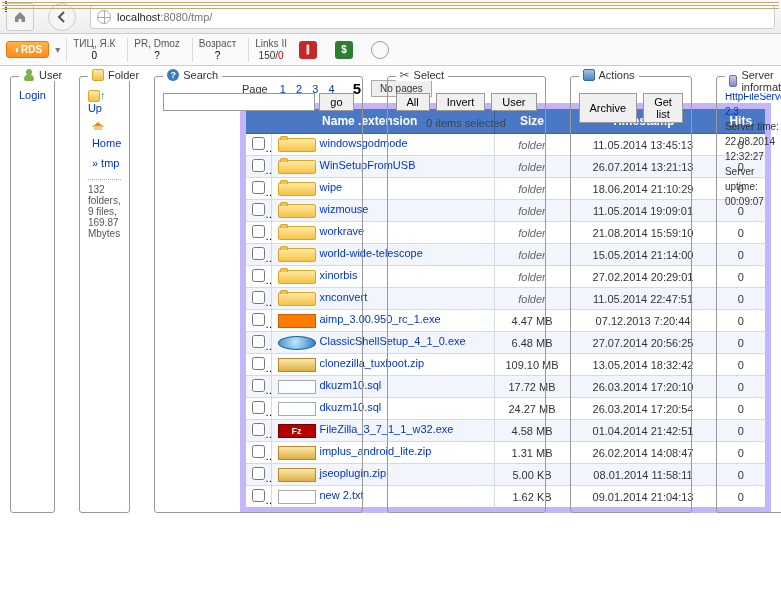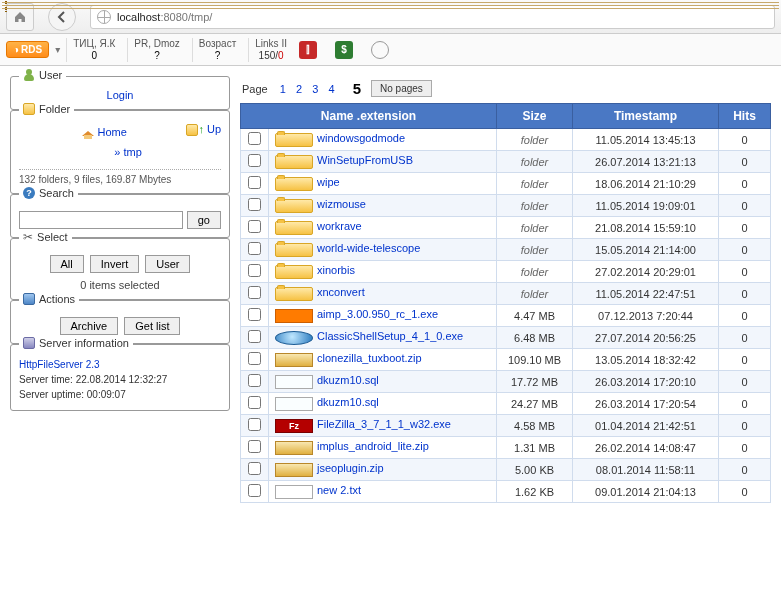--- a/index.html
+++ b/index.html
@@ -21,48 +21,48 @@
 .rds-cell { border-left:1px solid #ddd; padding:0 6px; text-align:center; line-height:1.2; }
 .rds-cell .top { color:#555; }
 .rds-cell .bot { color:#000; }
 .rds-ic { width:18px; height:18px; display:inline-flex; align-items:center; justify-content:center; border-radius:3px; }
 .ic-red { background:#c62828; color:#fff; font-weight:bold; }
 .ic-green { background:#2e7d32; color:#fff; font-weight:bold; }
 .ic-globe { border:1px solid #999; border-radius:50%; }
 
 
 .wrap { display:flex; padding:10px; gap:10px; }
-.sidebar { width:220px; display:flex; flex-direction:column; gap:0; }
+.sidebar { width:220px; display:flex; gap:24px; }
 .main { flex:1; }
 
 .panel { border:1px solid #999; border-radius:3px; position:relative; padding:12px 8px 8px; }
 .panel .legend { position:absolute; top:-8px; left:8px; background:#fff; padding:0 4px; display:flex; align-items:center; gap:4px; color:#333; font-weight:normal; }
 .panel a { color:#0033cc; text-decoration:none; }
 .sidebar-line { font-size:10px; color:#555; border-top:1px dotted #aaa; margin-top:6px; padding-top:4px; }
 
-.folder-links { margin-left:4px; line-height:1.8;text-align:center; }
+.folder-links { margin-left:4px; line-height:1.8; }
 .up-link { float:right; color:#00a; }
 
 .search-row { display:flex; gap:4px; margin-top:4px; }
 .search-row input { flex:1; border:1px solid #999; padding:2px 4px; font-size:11px; }
 .btn { border:1px solid #999; background:#f0f0f0; padding:2px 10px; cursor:pointer; font-size:11px; font-family:inherit; }
 
 .select-row, .action-row { display:flex; gap:6px; justify-content:center; margin-top:4px; }
 .sel-status { text-align:center; margin-top:6px; color:#444; }
 
 .srv-info { font-size:10px; line-height:1.5; }
 
 
 .pager { display:flex; align-items:center; gap:10px; margin:4px 0 6px 2px; color:#333; }
 .pager a { color:#0033cc; text-decoration:none; padding:0 2px; }
 .pager .cur { font-size:15px; font-weight:bold; color:#000; }
 .pager .nopages { border:1px solid #aaa; background:#eee; padding:2px 8px; font-size:10px; }
 
 
-.tbl { width:100%; border-collapse:collapse; table-layout:fixed; border:1px solid #c4b5fd; }
+.tbl { width:100%; border-collapse:collapse; table-layout:fixed; border:6px solid #c4b5fd; }
 .tbl th { background:#4a78c4; color:#fff; font-weight:bold; text-align:center; padding:5px 4px; border:1px solid #3a5fa0; font-size:12px; }
 .tbl td { border:1px solid #d0dced; padding:3px 6px; vertical-align:middle; white-space:nowrap; overflow:hidden; text-overflow:ellipsis; }
 .tbl tr:nth-child(even) td { background:#f2f6fc; }
 .tbl tr:nth-child(odd) td { background:#fff; }
 .col-chk { width:28px; text-align:center; }
 .col-name { }
 .col-size { width:76px; text-align:center; }
 .col-ts { width:146px; text-align:center; }
 .col-hits { width:52px; text-align:center; }
 .fname { color:#0033cc; text-decoration:none; }
@@ -154,21 +154,21 @@
     </div>
 
     <div class="panel">
       <div class="legend">
           <span class="mini-ic i-fold"></span>
           <span>Folder</span>
         </div>
       <a href="#" class="up-link"><span class="mini-ic i-fold"></span><span class="i-up">↑</span> <span>Up</span></a>
       <div class="folder-links">
         <div><span class="mini-ic i-home"></span> <a href="#">Home</a></div>
-        <div style="margin-left:12px"><a href="#">» tmp</a></div>
+        <div style="margin-left:0"><a href="#">» tmp</a></div>
       </div>
       <div class="sidebar-line">132 folders, 9 files, 169.87 Mbytes</div>
     </div>
 
     <div class="panel">
       <div class="legend">
           <span class="q-ic">?</span>
           <span>Search</span>
         </div>
       <div class="search-row">

